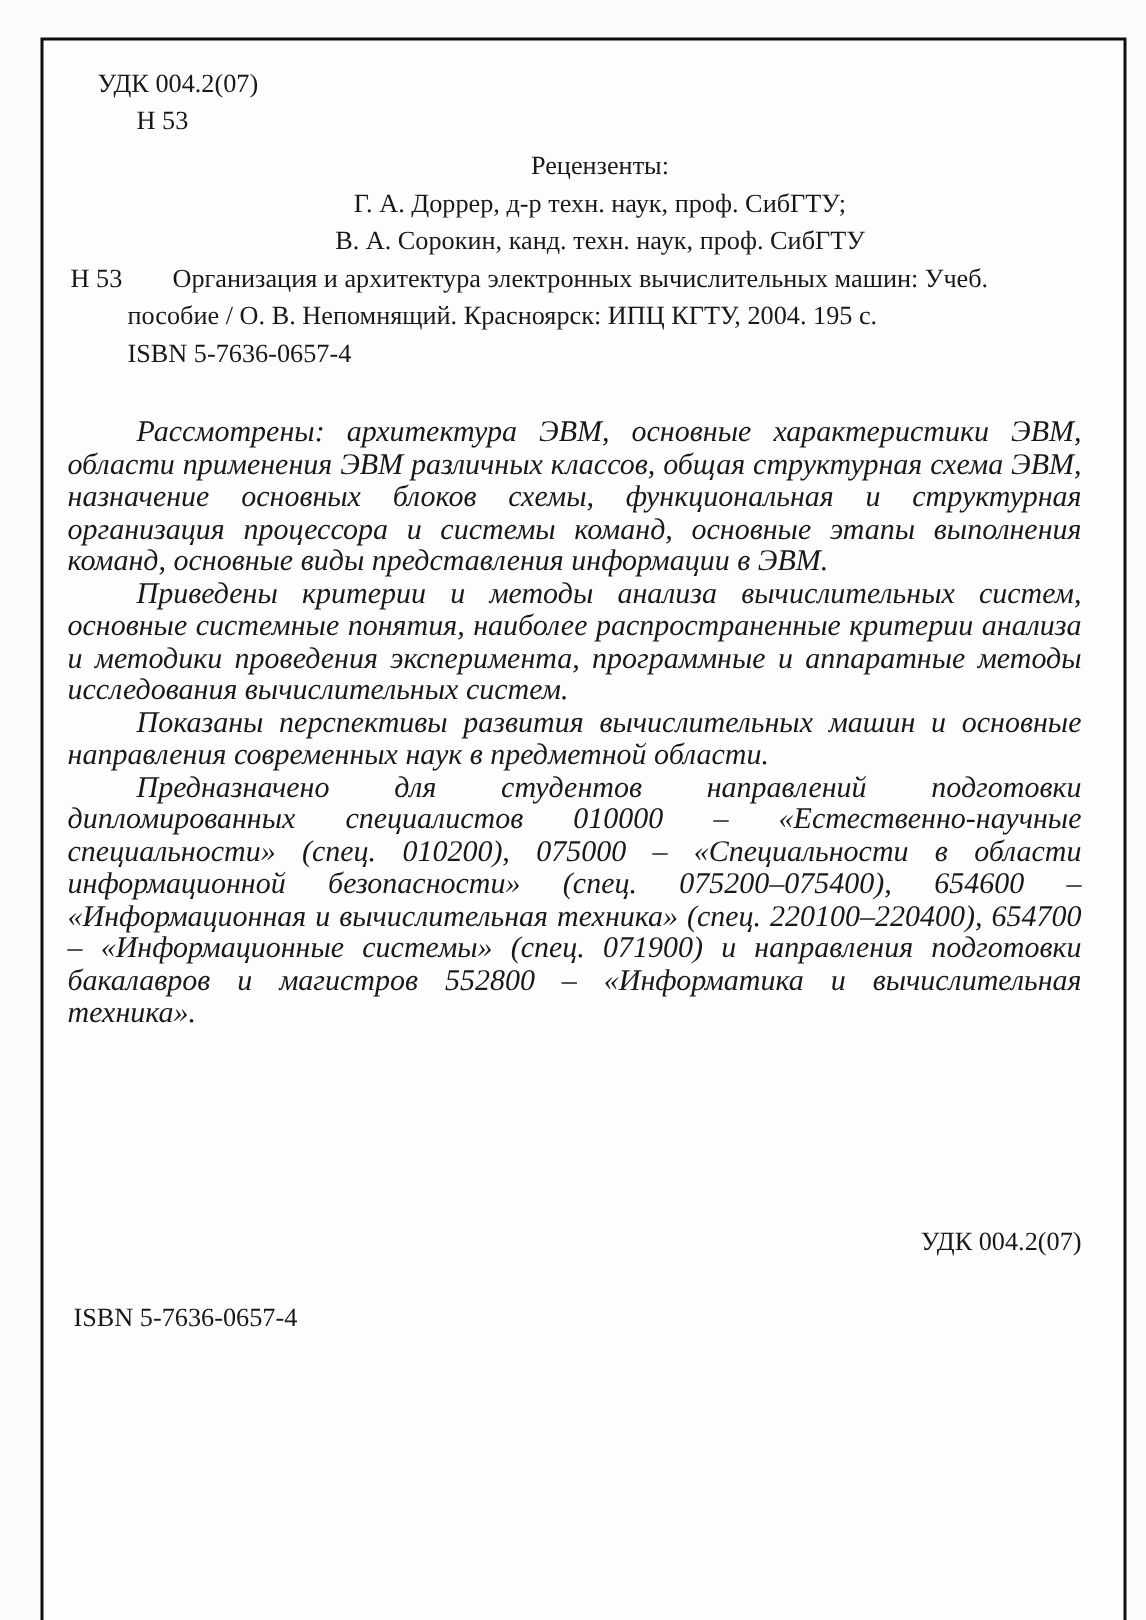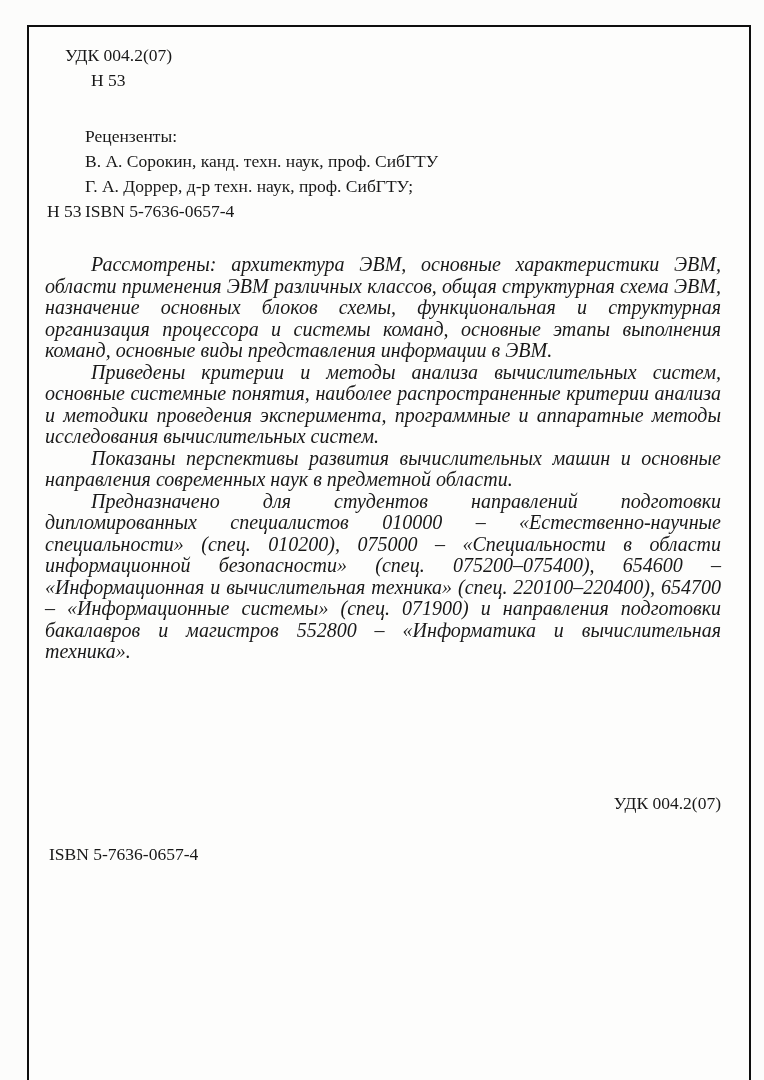--- a/index.html
+++ b/index.html
@@ -27,21 +27,21 @@
       background: #fdfdfc;
     }
     .content {
       position: relative;
       padding: 16px 34px 0 34px;
       font-size: 17.5px;
       line-height: 25px;
     }
     .udc-top { margin-left: 2px; }
     .catalog-top { margin-left: 28px; }
-    .reviewers { margin-left: 22px; margin-top: 31px; }
+    .reviewers { margin-left: 22px; margin-top: 5px; text-align: center; }
     .reviewers div { line-height: 25px; }
     .author {
       margin-left: 22px;
       margin-top: 38px;
       font-weight: bold;
       letter-spacing: 0.3px;
     }
     .bib {
       position: relative;
       margin-left: 22px;
@@ -94,27 +94,28 @@
 
 <div class="page">
   <div class="frame">
     <div class="content">
 
       <div class="udc-top">УДК 004.2(07)</div>
       <div class="catalog-top">Н 53</div>
 
       <div class="reviewers">
         <div>Рецензенты:</div>
+        <div>Г. А. Доррер, д-р техн. наук, проф. СибГТУ;</div>
         <div>В. А. Сорокин, канд. техн. наук, проф. СибГТУ</div>
-        <div>Г. А. Доррер, д-р техн. наук, проф. СибГТУ;</div>
       </div>
 
 
       <div class="bib">
         <span class="bib-code">Н 53</span>
+        <p class="bib-text">Организация и архитектура электронных вычислительных машин: Учеб. пособие / О. В. Непомнящий. Красноярск: ИПЦ КГТУ, 2004. 195 с.</p>
         <p class="isbn-mid">ISBN 5-7636-0657-4</p>
       </div>
 
       <div class="abstract">
         <p>Рассмотрены: архитектура ЭВМ, основные характеристики ЭВМ, области применения ЭВМ различных классов, общая структурная схема ЭВМ, назначение основных блоков схемы, функциональная и структурная организация процессора и системы команд, основные этапы выполнения команд, основные виды представления информации в ЭВМ.</p>
         <p>Приведены критерии и методы анализа вычислительных систем, основные системные понятия, наиболее распространенные критерии анализа и методики проведения эксперимента, программные и аппаратные методы исследования вычислительных систем.</p>
         <p>Показаны перспективы развития вычислительных машин и основные направления современных наук в предметной области.</p>
         <p>Предназначено для студентов направлений подготовки дипломированных специалистов 010000 – «Естественно-научные специальности» (спец. 010200), 075000 – «Специальности в области информационной безопасности» (спец. 075200–075400), 654600 – «Информационная и вычислительная техника» (спец. 220100–220400), 654700 – «Информационные системы» (спец. 071900) и направления подготовки бакалавров и магистров 552800 – «Информатика и вычислительная техника».</p>
       </div>
 

